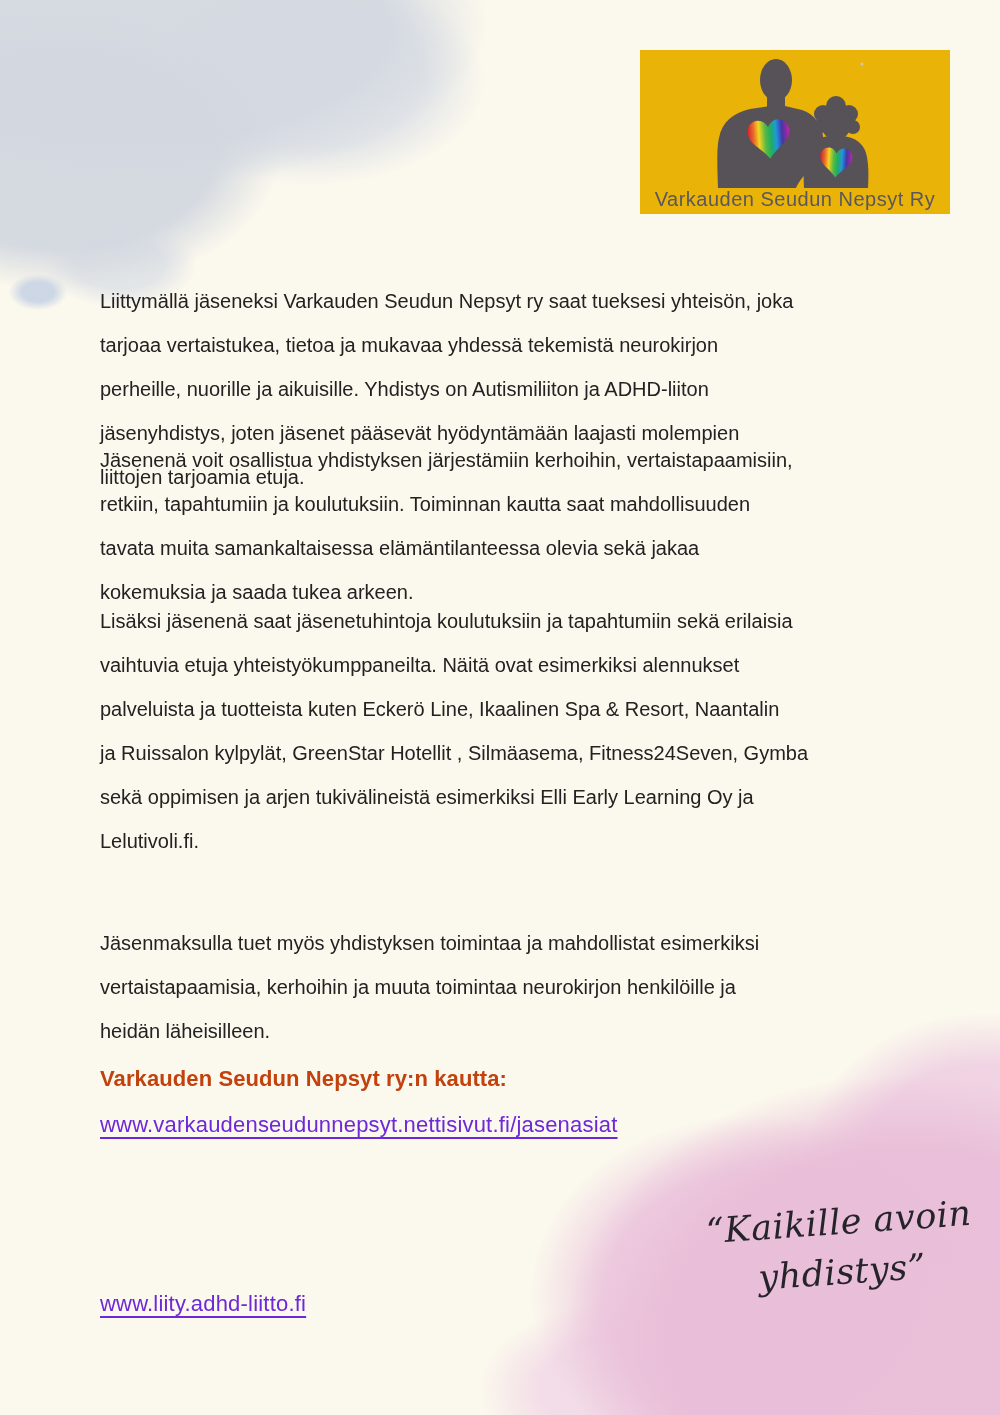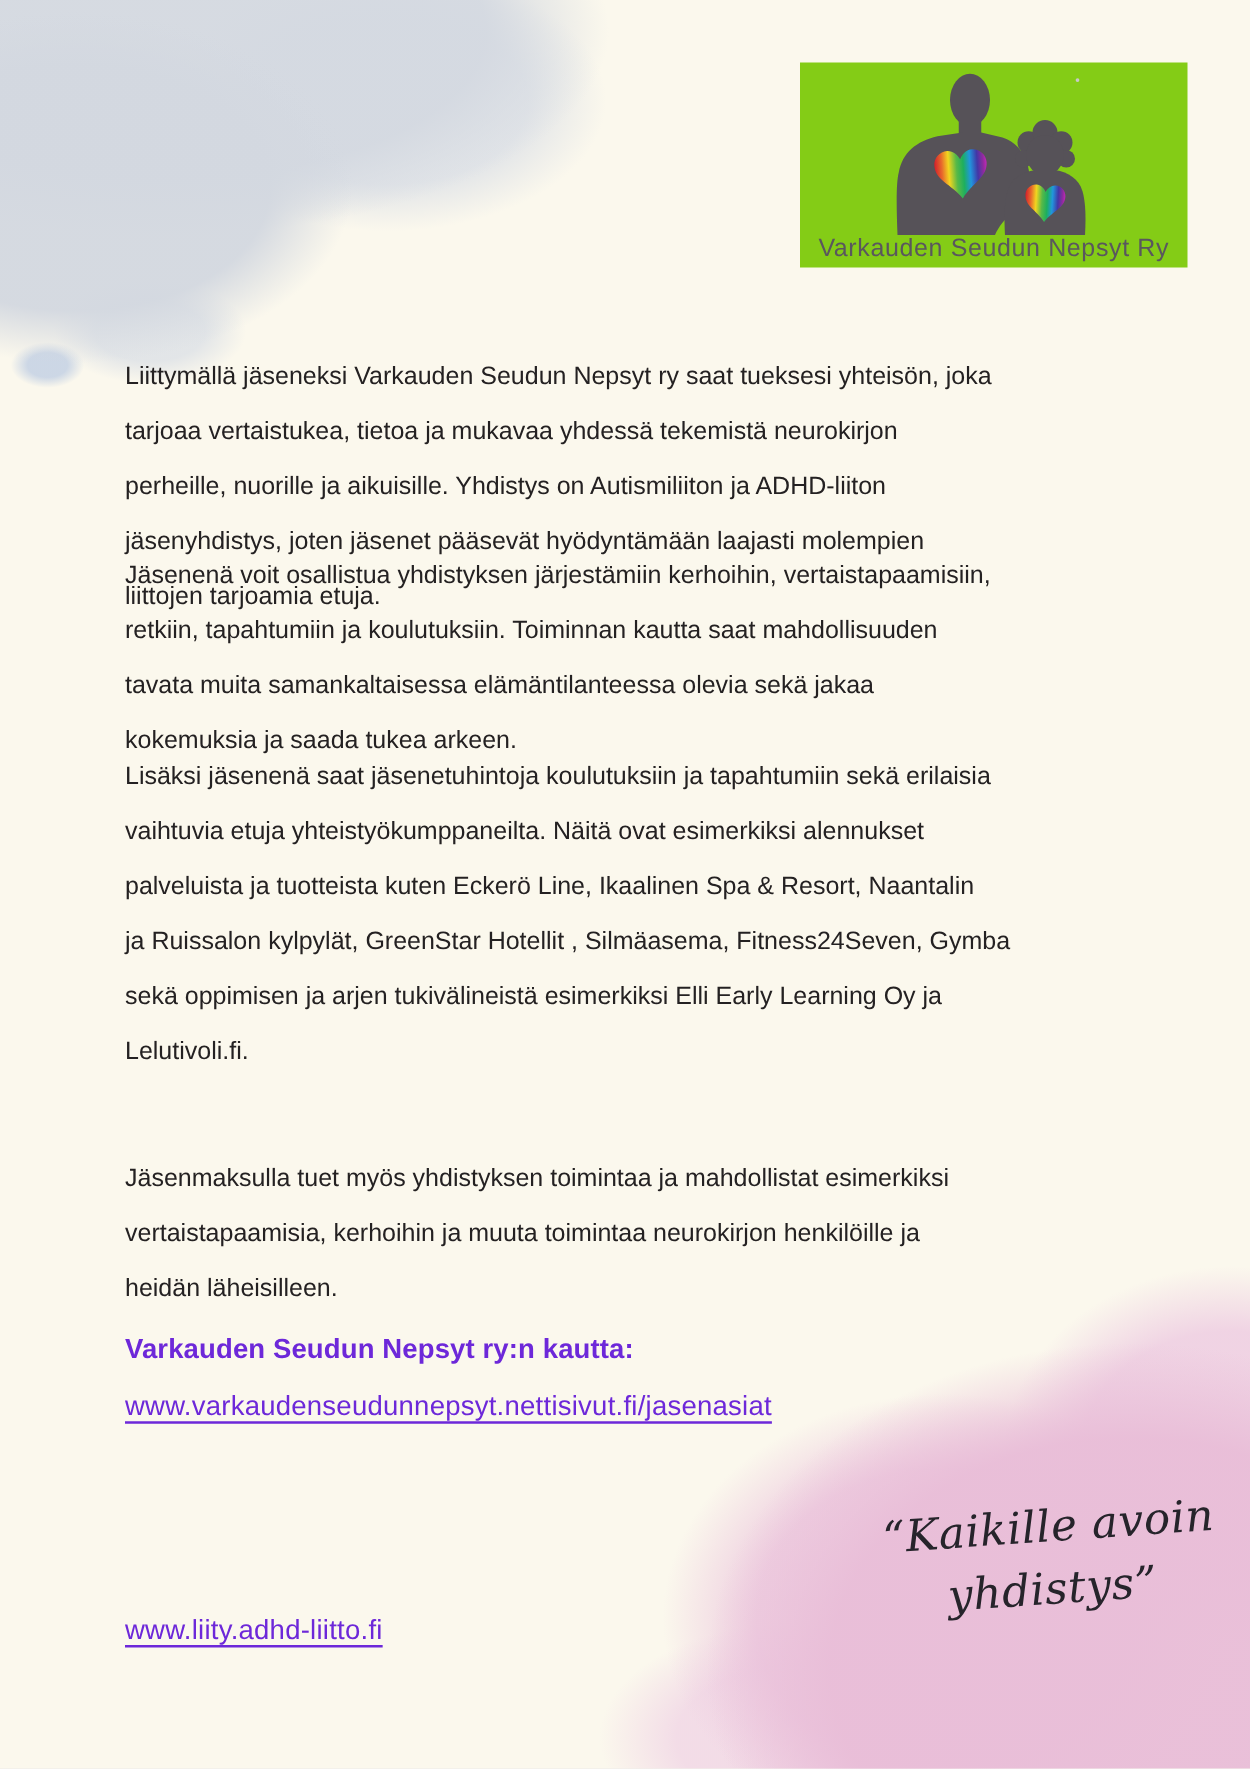--- a/index.html
+++ b/index.html
@@ -22,40 +22,40 @@
   .wash-pink{
     background:
       radial-gradient(ellipse 430px 330px at 905px 1335px, rgba(233,190,216,0.97) 0 56%, rgba(233,190,216,0) 79%),
       radial-gradient(ellipse 300px 240px at 755px 1295px, rgba(236,199,222,0.85) 0 50%, rgba(236,199,222,0) 75%),
       radial-gradient(ellipse 240px 200px at 985px 1165px, rgba(238,205,226,0.85) 0 50%, rgba(238,205,226,0) 76%),
       radial-gradient(ellipse 230px 130px at 645px 1390px, rgba(240,211,229,0.75) 0 45%, rgba(240,211,229,0) 72%);
   }
   
   .logo{
     position:absolute;left:640px;top:50px;width:310px;height:164px;
-    background:#84cc16;display:flex;flex-direction:column;align-items:center;
+    background:#eab308;display:flex;flex-direction:column;align-items:center;
   }
   .logo svg{display:block;width:310px;height:138px;}
   .logo-caption{
     font-size:20px;color:#5a575e;letter-spacing:0.5px;white-space:nowrap;line-height:22px;
   }
   
   .title{
     position:absolute;left:100px;top:205px;margin:0;
     font-size:29px;font-weight:800;letter-spacing:-0.3px;color:#181617;
   }
   .para{
     position:absolute;left:100px;width:880px;margin:0;
     font-size:20px;line-height:44px;color:#242122;white-space:pre-line;
   }
   #p1{top:279px}#p2{top:438px}#p3{top:599px}#p4{top:806px}#p5{top:921px}
   .para strong{font-weight:700;color:#1b191a;}
   .section-title{
     position:absolute;left:100px;margin:0;
-    font-size:22px;font-weight:700;color:#6d28d9;letter-spacing:0.1px;
+    font-size:22px;font-weight:700;color:#c2410c;letter-spacing:0.1px;
   }
   #s1{top:1066px}#s2{top:1206px;left:103px}
   .section-title .reg{font-weight:400;}
   .doc-link{
     position:absolute;left:100px;
     font-size:22px;color:#6d28d9;letter-spacing:0.2px;
     text-decoration:underline;text-underline-offset:5px;text-decoration-thickness:1.5px;
   }
   #l1{top:1112px}#l2{top:1252px}#l3{top:1291px}
   

